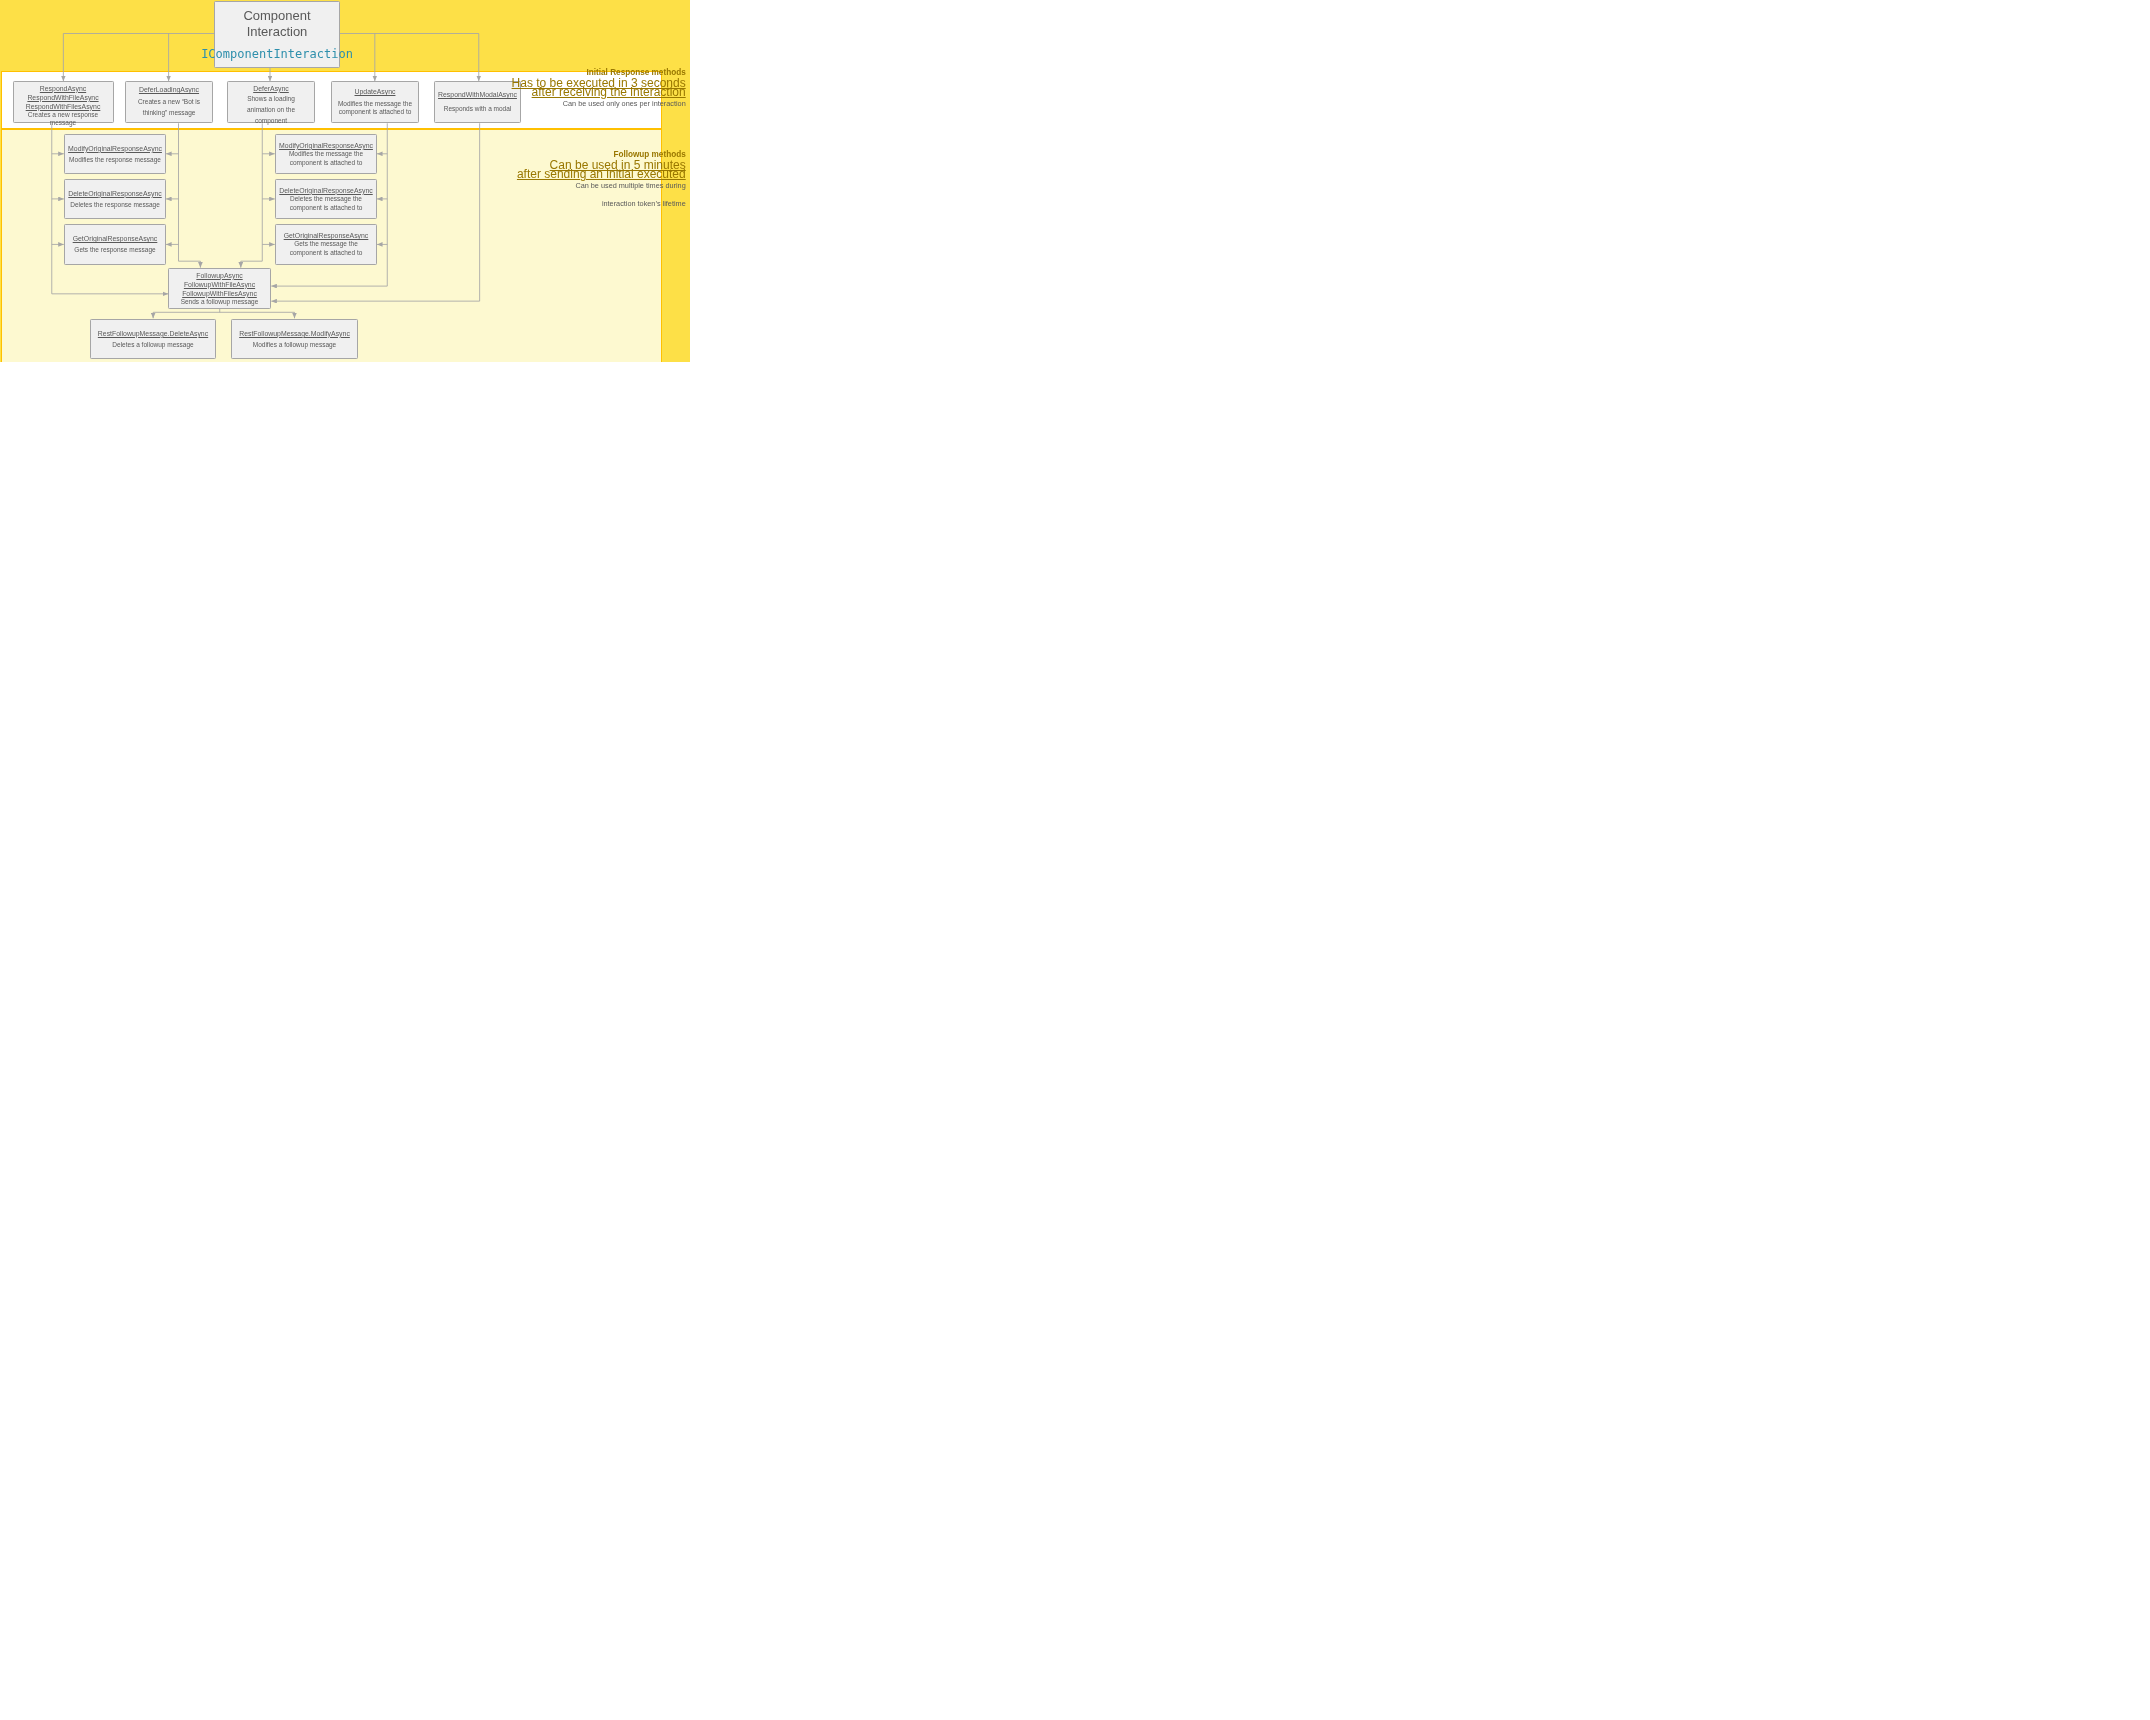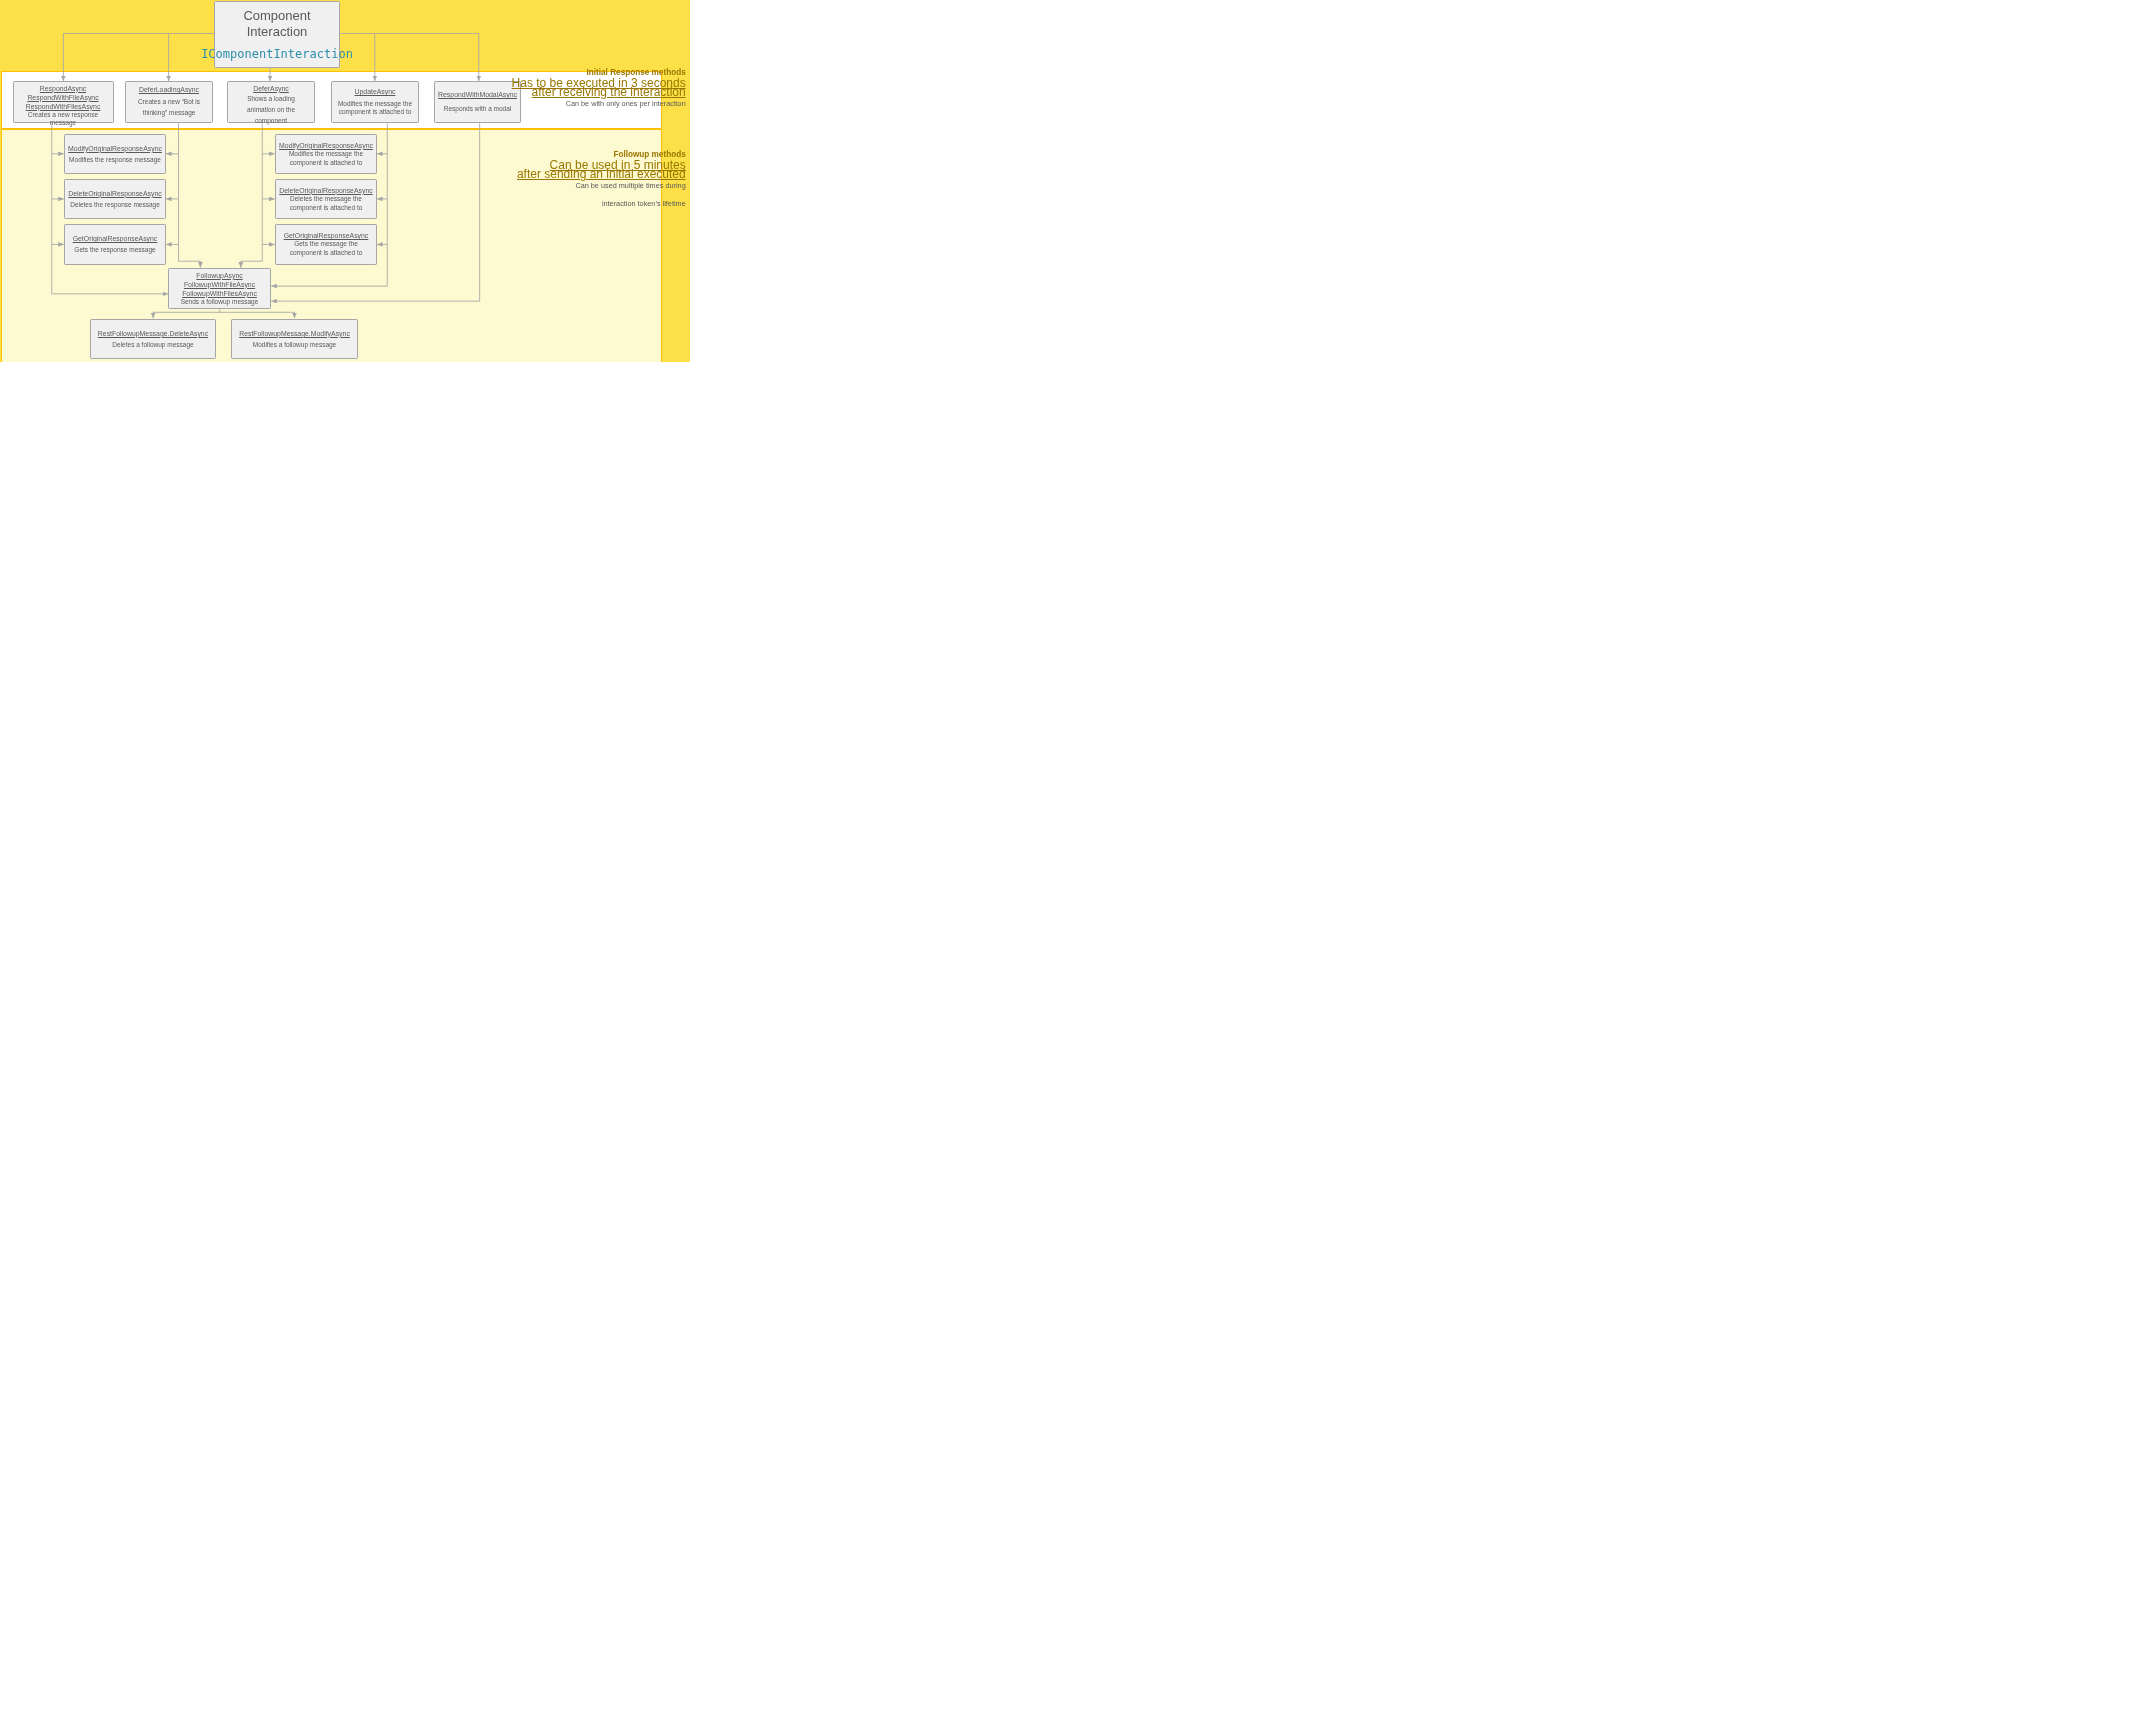--- a/index.html
+++ b/index.html
@@ -126,21 +126,21 @@
   </div>
   <div class="node airy" style="left:434px; top:81px; width:87px; height:42px;">
     <span class="m">RespondWithModalAsync</span>
     <span class="d">Responds with a modal</span>
   </div>
 
   <div class="notes" id="notes-initial">
     <span class="h">Initial Response methods</span>
     <span class="g">Has to be executed in 3 seconds</span>
     <span class="g">after receiving the interaction</span>
-    <span class="k">Can be with only ones per interaction</span>
+    <span class="k">Can be used only ones per interaction</span>
   </div>
 
   <div class="notes" id="notes-followup">
     <span class="h">Followup methods</span>
     <span class="g">Can be used in 5 minutes</span>
     <span class="g">after sending an initial executed</span>
     <span class="k">Can be used multiple times during</span>
     <span class="k" style="margin-top:8px;">interaction token’s lifetime</span>
   </div>
 

